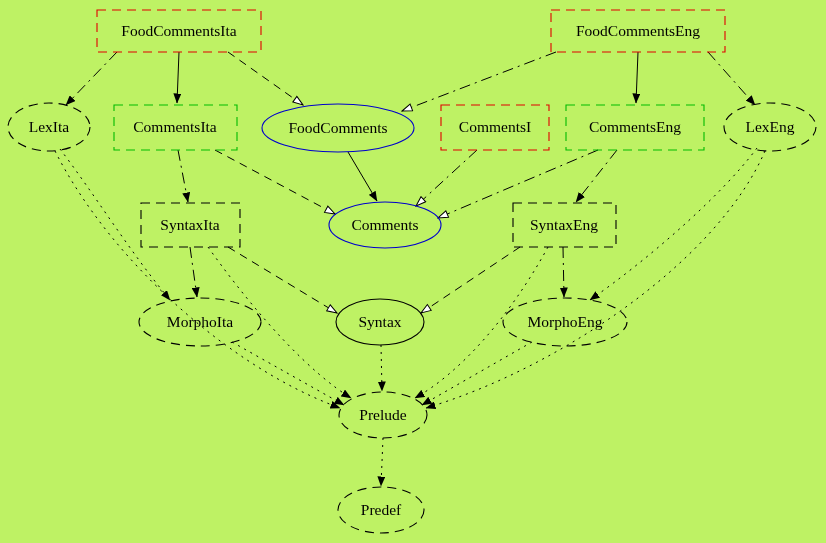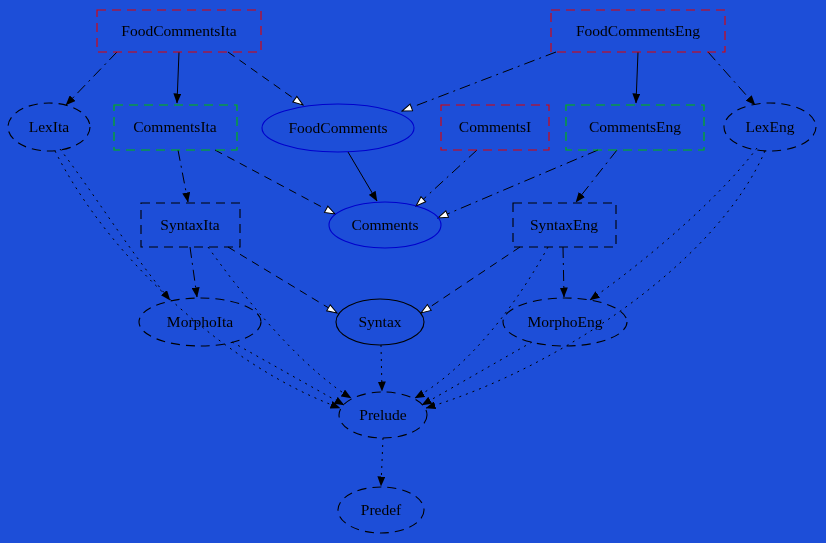--- a/index.html
+++ b/index.html
@@ -1,16 +1,16 @@
 <!DOCTYPE html>
 <html><head>
 <meta charset="utf-8">
 <style>
   html,body{margin:0;padding:0;background:#ffffff;}
-  .canvas{position:relative;width:826px;height:543px;background:#1d4ed8;overflow:hidden;}
+  .canvas{position:relative;width:826px;height:543px;background:#bef264;overflow:hidden;}
   svg{display:block;}
   .edge{fill:none;stroke:#000000;stroke-width:1;}
   .e-dashed{stroke-dasharray:8 6;}
   .e-dotted{stroke-dasharray:2 5;}
   .e-dashdot{stroke-dasharray:11 5 2 5;}
   .node-shape{fill:#ffffff;fill-opacity:0;stroke-width:1.1;}
   .n-dashed{stroke-dasharray:9 6;}
   text.nlabel{
     font-family:"Liberation Serif","DejaVu Serif",serif;
     font-size:15.5px;

